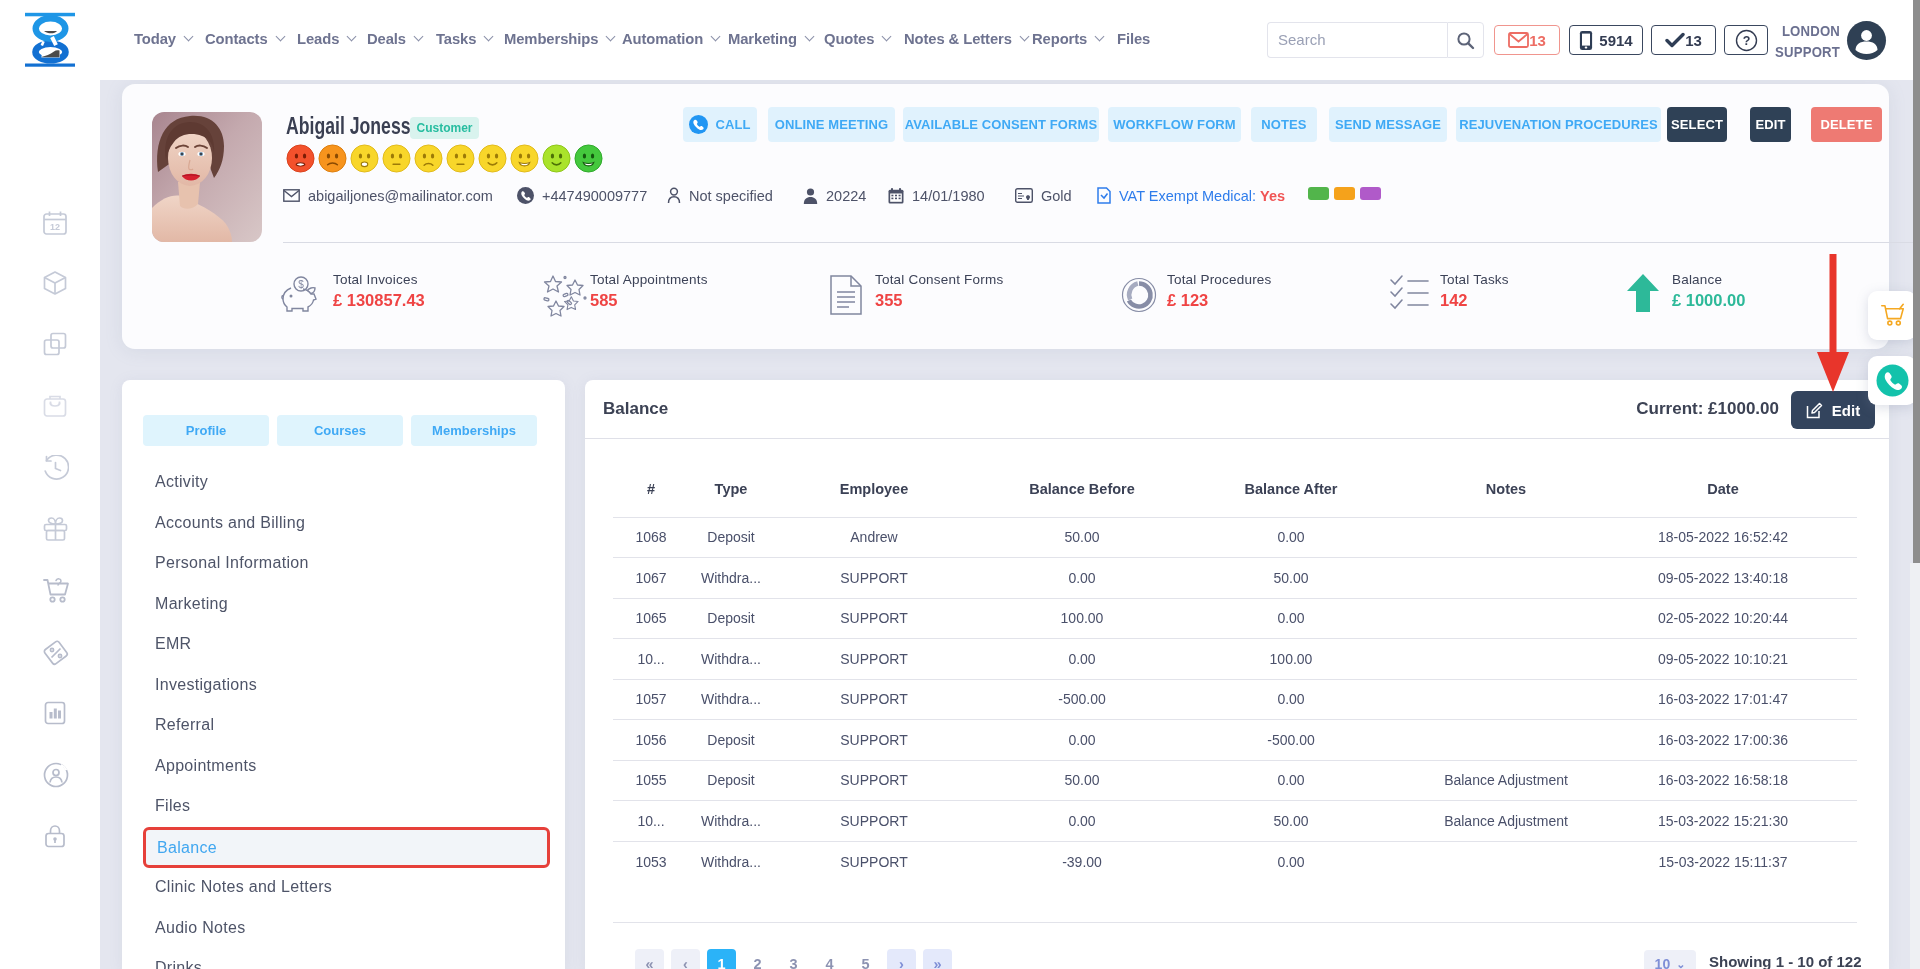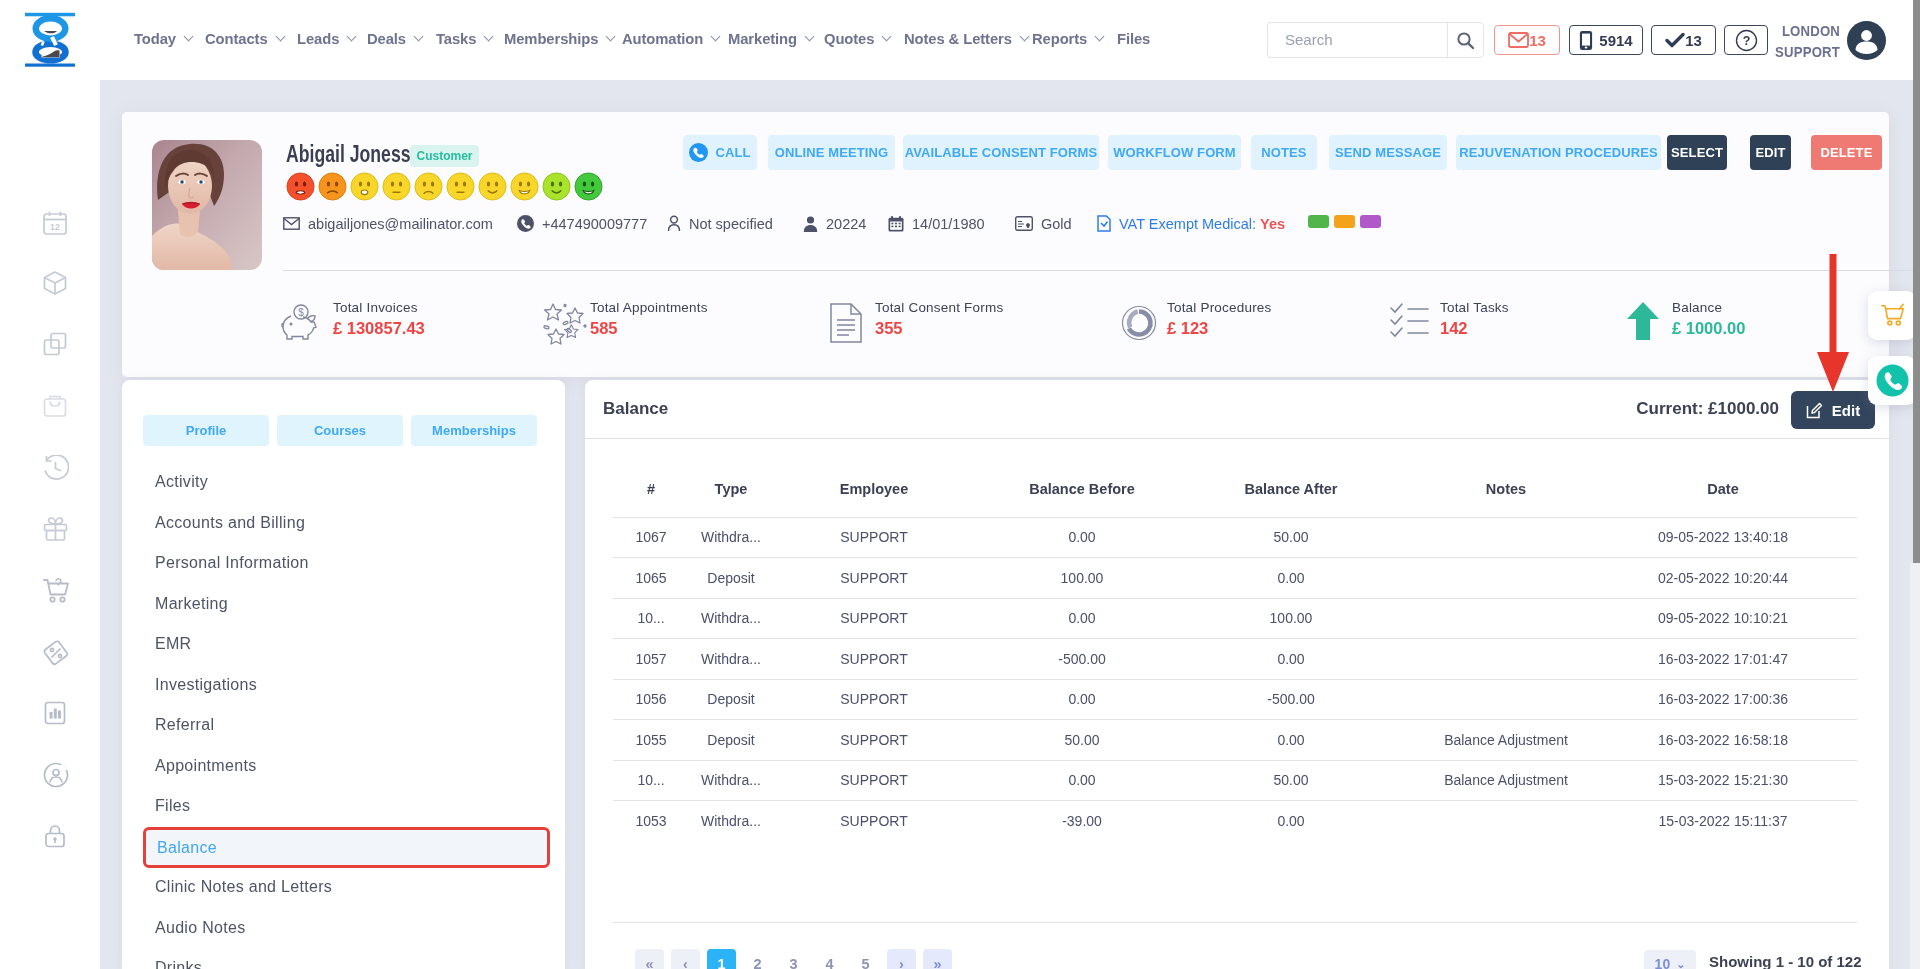--- a/index.html
+++ b/index.html
@@ -5,30 +5,30 @@
 * { margin:0; padding:0; box-sizing:border-box; }
 html,body { width:1920px; height:969px; overflow:hidden; }
 body { font-family:"Liberation Sans", sans-serif; background:#e4e6ef; position:relative; }
 .topbar { position:absolute; left:0; top:0; width:1920px; height:80px; background:#fff; z-index:5; }
 .sidebar { position:absolute; left:0; top:80px; width:100px; height:889px; background:#fff; z-index:4; }
 .sidebar svg { position:absolute; left:42px; }
 .nav { position:absolute; left:0; top:0; height:64px; width:1260px; }
 .nav .item { position:absolute; top:31px; display:flex; align-items:center; color:#6e7390; font-size:14.8px; font-weight:600; letter-spacing:-.1px; white-space:nowrap; }
 .nav .chev { width:7px; height:7px; border-right:1.7px solid #8a8fa8; border-bottom:1.7px solid #8a8fa8; transform:rotate(45deg); margin-left:9px; margin-top:-5px;}
 .searchwrap { position:absolute; left:1267px; top:22px; height:36px; display:flex; }
-.searchbox { width:180px; height:36px; border:1px solid #e3e4ec; border-right:none; border-radius:4px 0 0 4px; background:#fff; color:#9aa0b5; font-size:15px; line-height:34px; padding-left:17px; }
+.searchbox { width:180px; height:36px; border:1px solid #e3e4ec; border-right:none; border-radius:4px 0 0 4px; background:#fff; color:#9aa0b5; font-size:15px; line-height:34px; padding-left:10px; }
 .searchbtn { width:37px; height:36px; border:1px solid #e3e4ec; border-radius:0 4px 4px 0; display:flex; align-items:center; justify-content:center; }
 .badge { position:absolute; top:25px; height:30px; border-radius:4px; display:flex; align-items:center; justify-content:center; font-weight:700; font-size:15px; gap:0; }
 .b-mail { left:1494px; width:66px; border:1px solid #f0958e; color:#ed6d64; }
 .b-phone { left:1569px; width:74px; border:1px solid #3a475f; color:#333c52; gap:6px; }
 .b-check { left:1651px; width:65px; border:1px solid #3a475f; color:#333c52; }
 .b-help { left:1724px; width:44px; border:1px solid #3a475f; color:#333c52; }
 .username { position:absolute; left:1730px; top:20px; width:110px; text-align:right; color:#6b7090; font-size:15.5px; font-weight:600; line-height:21px; letter-spacing:.2px; transform:scaleX(.85); transform-origin:100% 0; }
 .avatar { position:absolute; left:1847px; top:21px; width:39px; height:39px; border-radius:50%; background:#2f4054; display:flex; align-items:center; justify-content:center; }
-.hcard { position:absolute; left:122px; top:112px; width:1767px; height:265px; background:#fcfcfe; border-radius:5px; box-shadow:0 2px 18px rgba(130,140,170,.14); }
+.hcard { position:absolute; left:122px; top:84px; width:1767px; height:265px; background:#fcfcfe; border-radius:13px; box-shadow:0 2px 18px rgba(130,140,170,.14); }
 .photo { position:absolute; left:30px; top:28px; width:110px; height:130px; border-radius:12px; overflow:hidden; }
 .pname { position:absolute; left:164px; top:28px; font-size:24.5px; font-weight:600; color:#3a3f52; transform:scaleX(.72); transform-origin:0 0; white-space:nowrap; }
 .cust { position:absolute; left:288px; top:33px; background:#d9f3ee; color:#27bda0; font-size:12px; font-weight:700; padding:4px 0; width:69px; text-align:center; border-radius:4px; }
 .emojis { position:absolute; left:164px; top:60px; display:flex; gap:3px; }
 .crow { position:absolute; top:103px; height:17px; display:flex; align-items:center; color:#4d5268; font-size:14.5px; font-weight:400; white-space:nowrap; }
 .crow svg { margin-right:8px; }
 .hdivider { position:absolute; left:161px; top:158px; width:1696px; height:1px; background:#d9dbe4; }
 .stat { position:absolute; top:188px; }
 .stat .sic { position:absolute; top:2px; }
 .stat .txt { position:absolute; top:0; white-space:nowrap; }
@@ -513,20 +513,29 @@
         <tr>
           <th>#</th>
           <th>Type</th>
           <th>Employee</th>
           <th>Balance Before</th>
           <th>Balance After</th>
           <th>Notes</th>
           <th>Date</th>
         </tr>
     <tr>
+          <td>1068</td>
+          <td>Deposit</td>
+          <td>Andrew</td>
+          <td>50.00</td>
+          <td>0.00</td>
+          <td></td>
+          <td>18-05-2022 16:52:42</td>
+        </tr>
+    <tr>
           <td>1067</td>
           <td>Withdra...</td>
           <td>SUPPORT</td>
           <td>0.00</td>
           <td>50.00</td>
           <td></td>
           <td>09-05-2022 13:40:18</td>
         </tr>
     <tr>
           <td>1065</td>

